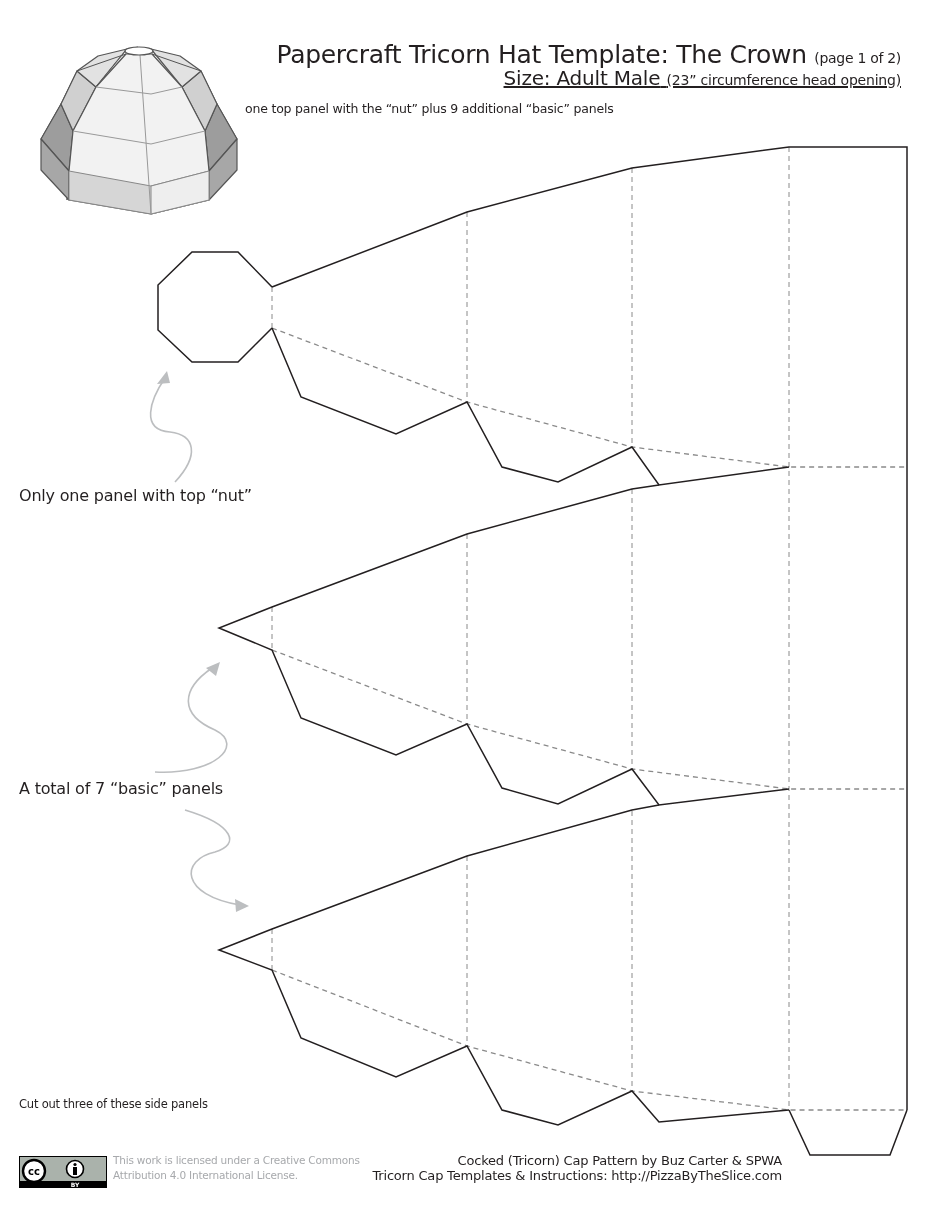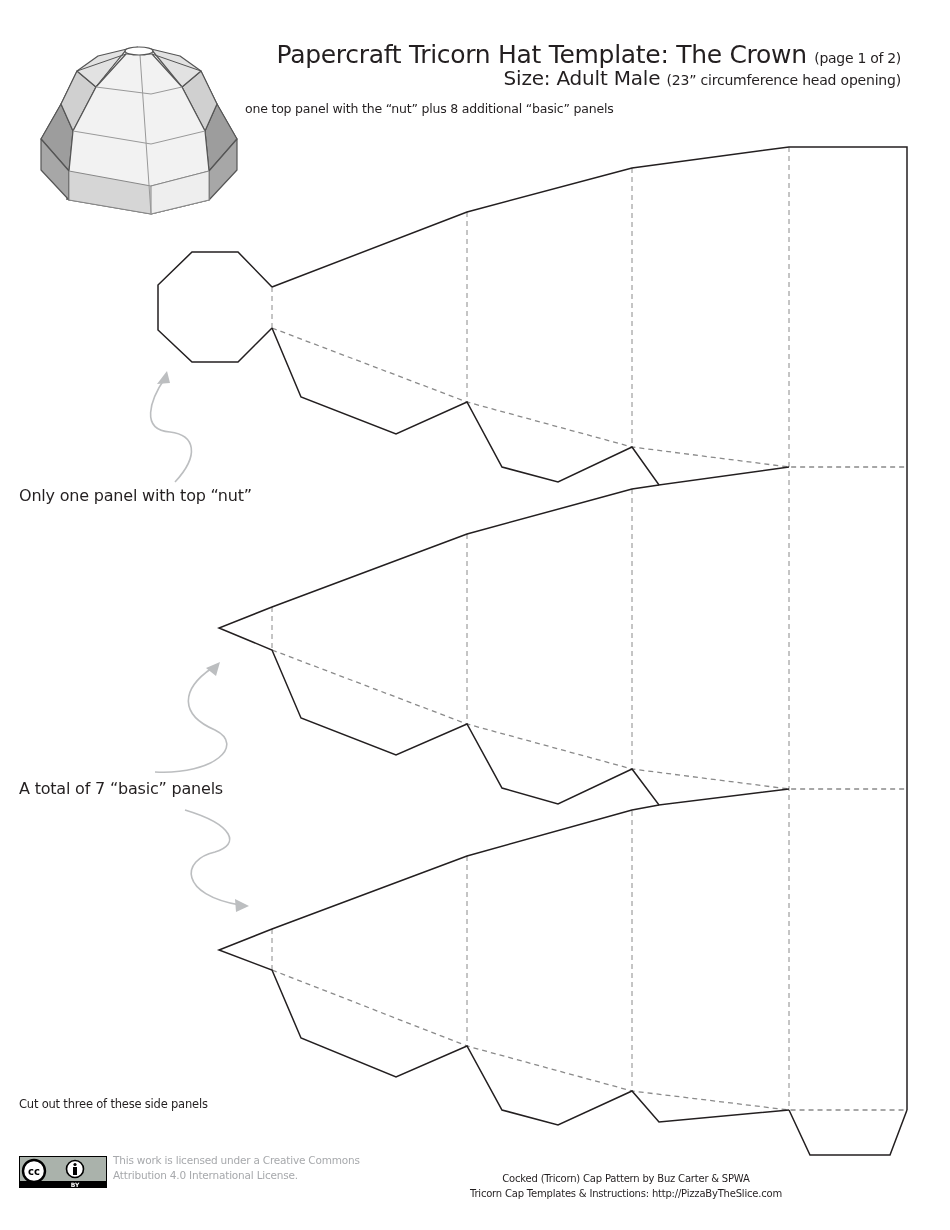--- a/index.html
+++ b/index.html
@@ -1,28 +1,28 @@
 <!DOCTYPE html>
 <html><head>
 <meta charset="utf-8">
 <style>
   html, body { margin: 0; padding: 0; background: #ffffff; }
   body { width: 950px; height: 1230px; position: relative; overflow: hidden; font-family: "DejaVu Sans", sans-serif; color: #231f20; }
   .abs { position: absolute; }
   #title { right: 49px; top: 40px; font-size: 25px; letter-spacing: -0.3px; white-space: nowrap; margin-left: 17px; }
   #title .sub { font-size: 14px; }
-  #size { right: 49px; top: 66px; font-size: 20px; white-space: nowrap; letter-spacing: -0.2px; }
+  #size { right: 49px; top: 66px; font-size: 20px; white-space: nowrap; letter-spacing: -0.2px; text-decoration: underline; }
   #size .sub { font-size: 14px; }
   #desc { left: 245px; top: 100px; font-size: 12.5px; line-height: 17px; white-space: nowrap; letter-spacing: -0.2px; }
   .label { font-size: 16px; white-space: nowrap; letter-spacing: -0.2px; }
   #lbl-nut { left: 19px; top: 486px; }
   #lbl-basic { left: 19px; top: 779px; }
   #lbl-cut { left: 19px; top: 1097px; font-size: 11.5px; }
   #license { left: 113px; top: 1153px; font-size: 10.5px; line-height: 15px; color: #a7a9ac; white-space: nowrap; letter-spacing: -0.2px; }
-  #credits { right: 168px; top: 1153px; font-size: 10px; line-height: 15px; text-align: center; white-space: nowrap; letter-spacing: -0.2px; margin-top: 18px; }
+  #credits { right: 168px; top: 1153px; font-size: 13px; line-height: 15px; text-align: right; white-space: nowrap; letter-spacing: -0.2px; }
   #cc-badge { left: 19px; top: 1156px; width: 88px; height: 32px; }
   svg#art { position: absolute; left: 0; top: 0; }
 </style>
 </head>
 <body>
 
 <svg id="art" width="950" height="1230" viewBox="0 0 950 1230">
 
   <g stroke-linejoin="round">
     <polygon points="41,139 61,104 77,71 67,200 69,171" fill="#a3a3a3" stroke="#555" stroke-width="1"></polygon>
@@ -94,21 +94,21 @@
 <div id="title" class="abs">
   <span>Papercraft Tricorn Hat Template: The Crown</span>
   <span class="sub">(page 1 of 2)</span>
 </div>
 <div id="size" class="abs">
   <span>Size: Adult Male</span>
   <span class="sub">(23” circumference head opening)</span>
 </div>
 
 <div id="desc" class="abs">
-  <div>one top panel with the “nut” plus 8 additional “basic” panels</div>
+  <div>one top panel with the “nut” plus 9 additional “basic” panels</div>
 </div>
 
 <div id="lbl-nut" class="abs label">Only one panel with top “nut”</div>
 <div id="lbl-basic" class="abs label">A total of 7 “basic” panels</div>
 <div id="lbl-cut" class="abs label">Cut out three of these side panels</div>
 
 <svg id="cc-badge" class="abs" viewBox="0 0 88 32">
   <rect x="0" y="0" width="88" height="32" fill="#000000"></rect>
   <rect x="1" y="1" width="86" height="24" fill="#aab2ab"></rect>
   <g>

